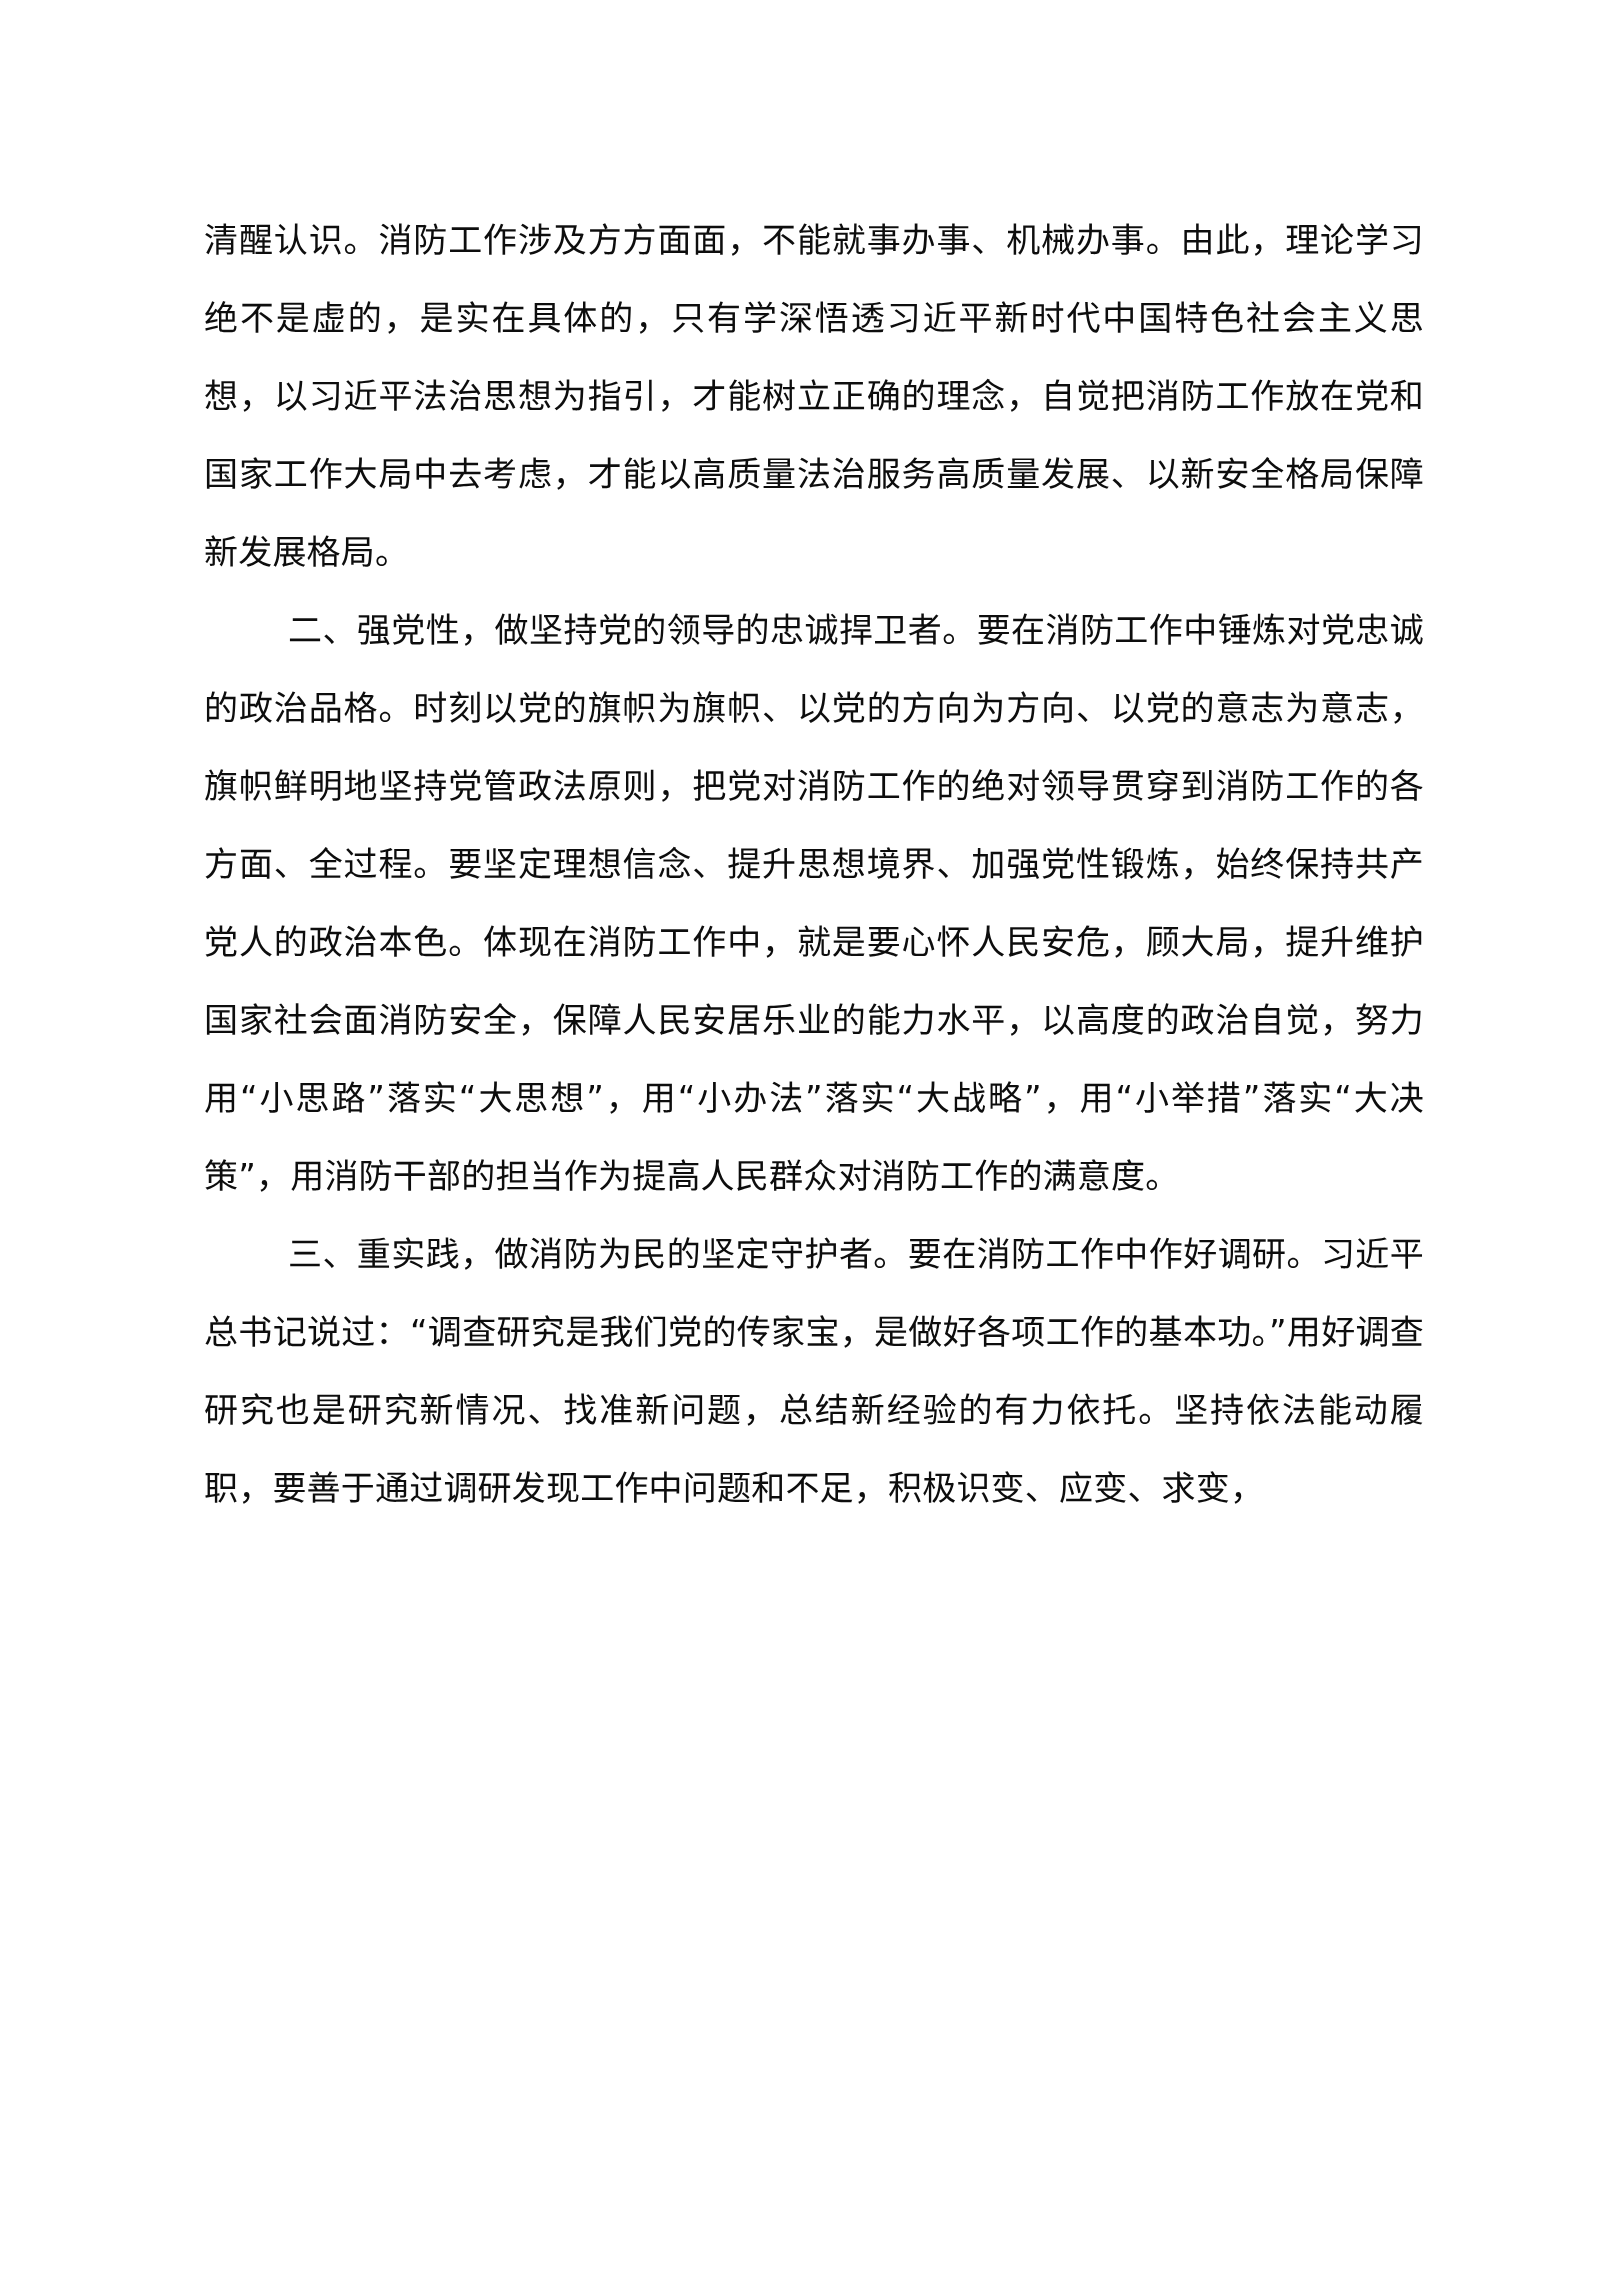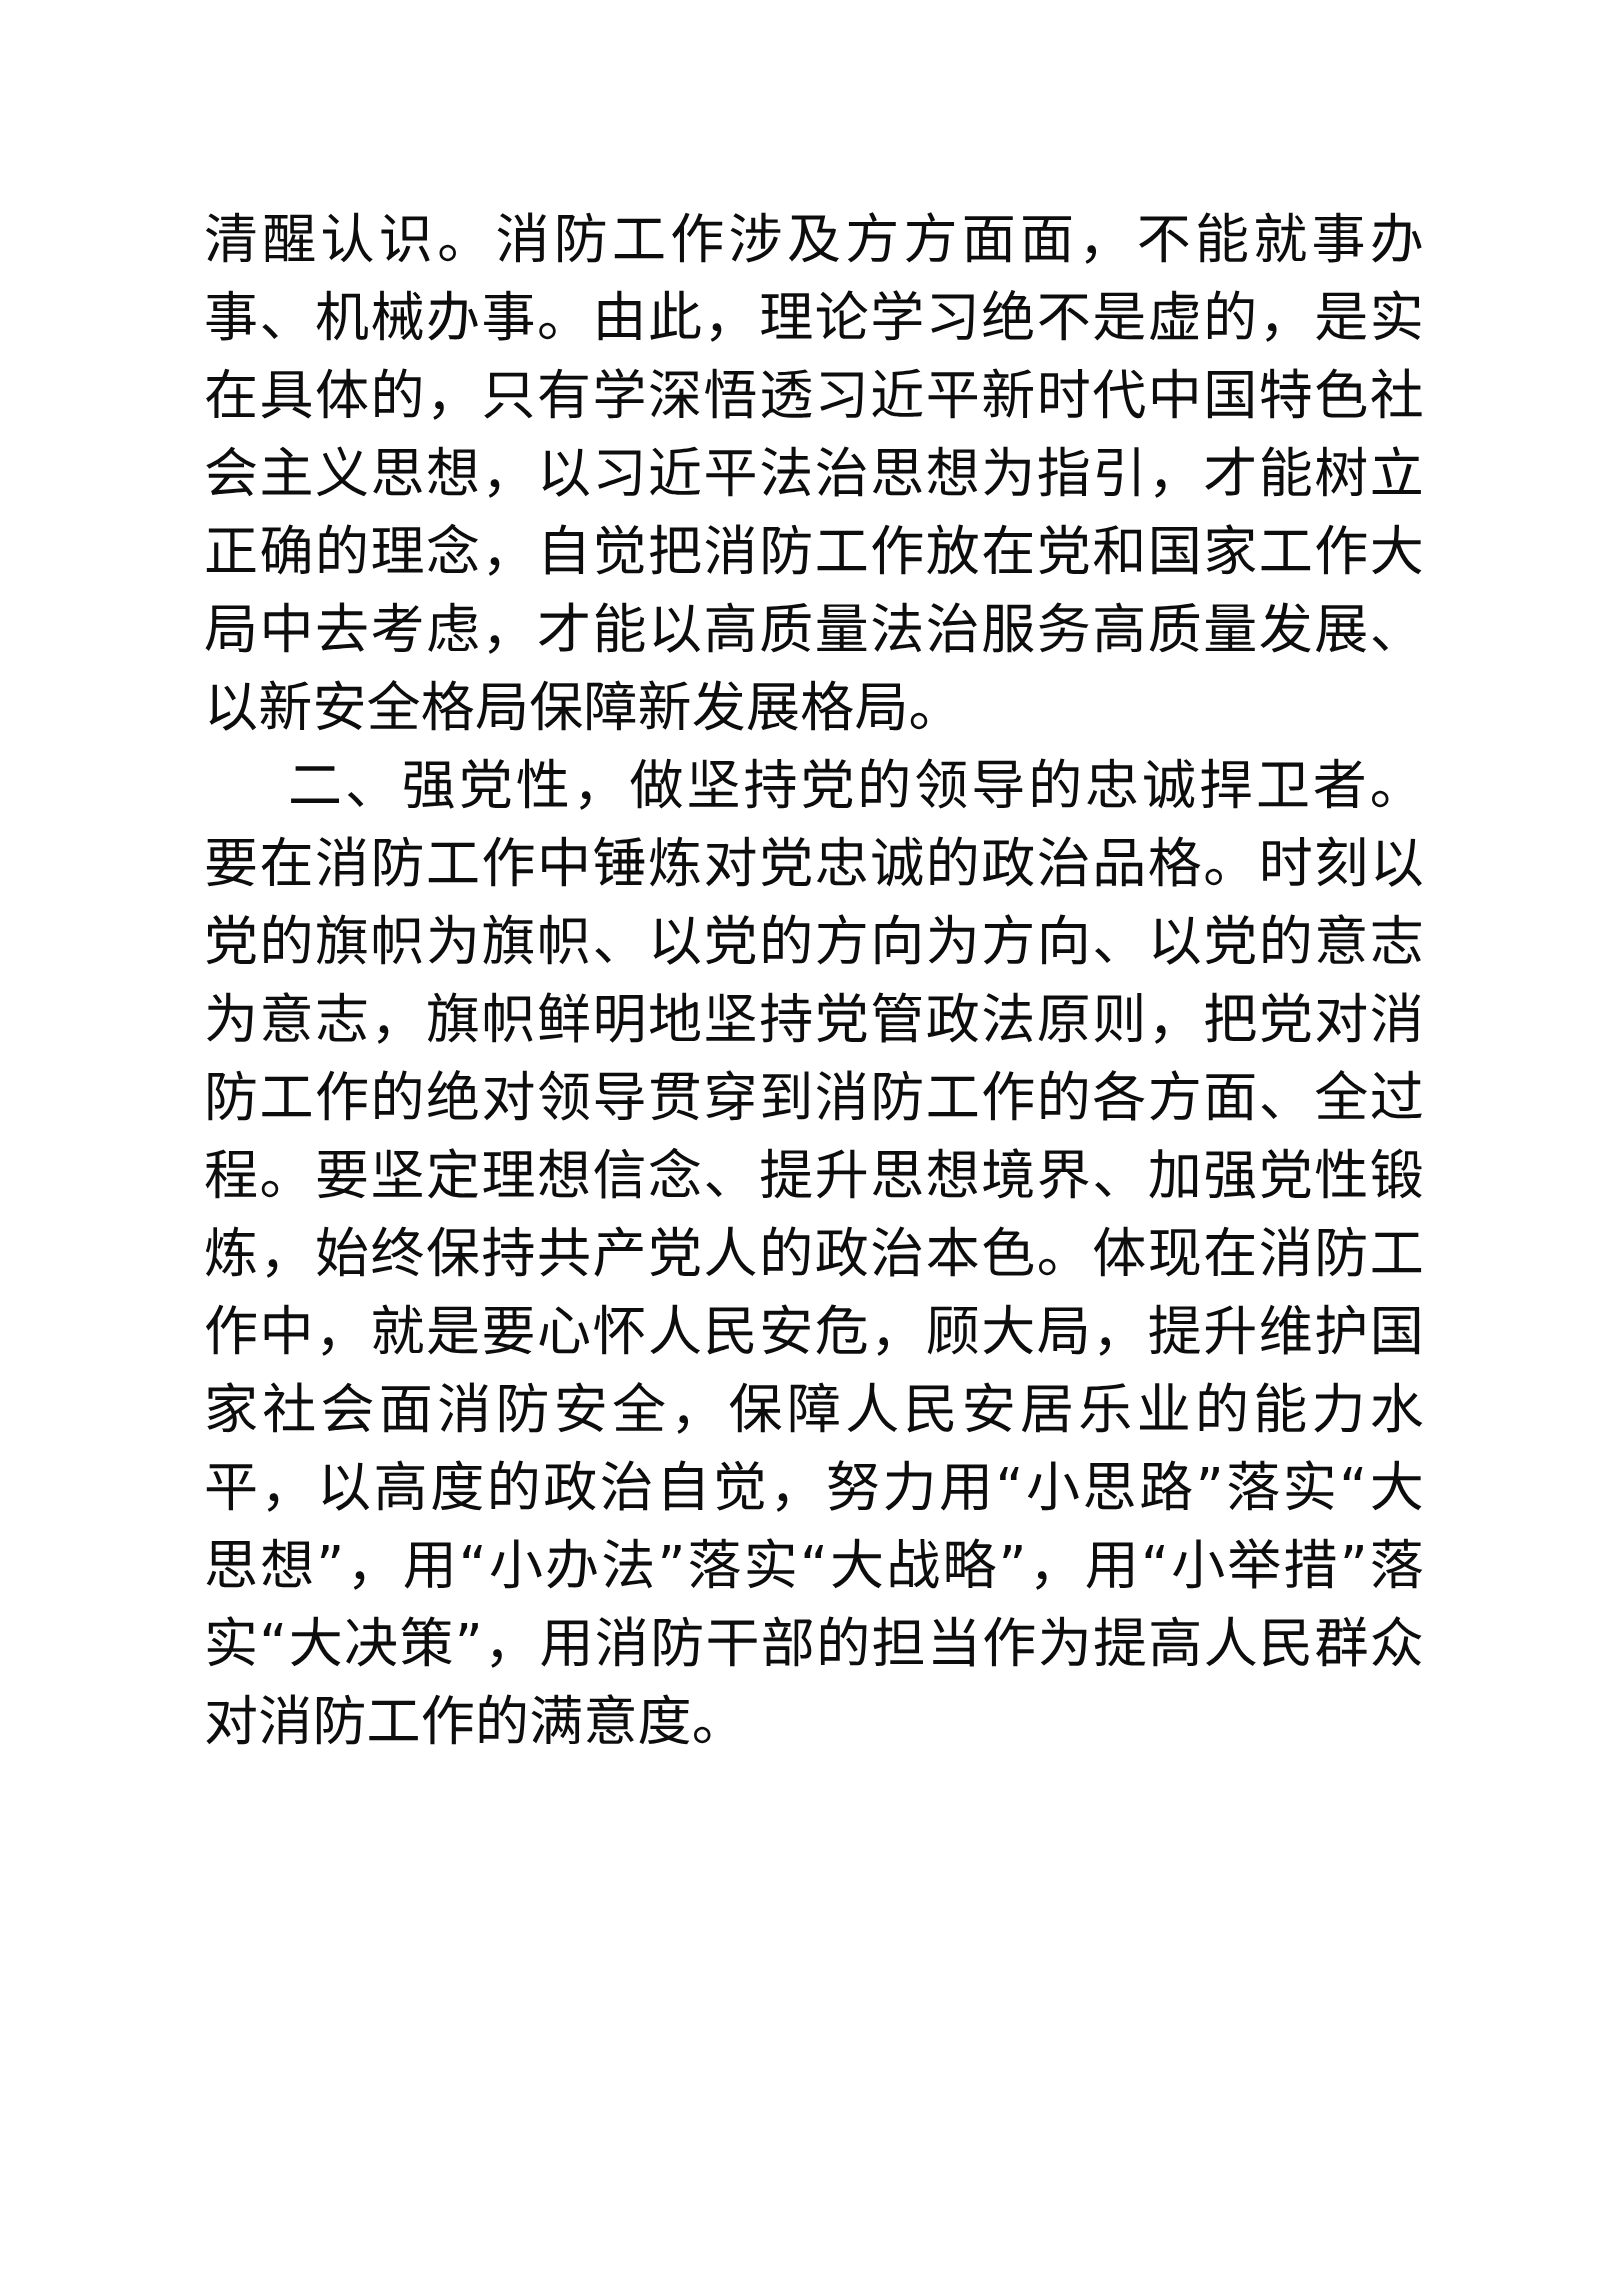--- a/index.html
+++ b/index.html
@@ -16,21 +16,21 @@
     overflow: hidden;
   }
   .content {
     position: absolute;
     left: 204px;
     top: 201px;
     width: 1220px;
   }
   .para {
     font-family: "DejaVu Sans", "Liberation Sans", sans-serif;
-    font-size: 54px;
+    font-size: 34px;
     line-height: 78px;
     color: #0d0d0d;
     text-align: justify;
     text-justify: inter-ideograph;
     margin: 0 0 0 0;
     letter-spacing: 0.2px;
   }
   .para + .para {
     margin-top: 0px;
   }
@@ -48,16 +48,19 @@
   <div class="content">
 
     <p class="para">
       <span>清醒认识。消防工作涉及方方面面，不能就事办事、机械办事。由此，理论学习绝不是虚的，是实在具体的，只有学深悟透习近平新时代中国特色社会主义思想，以习近平法治思想为指引，才能树立正确的理念，自觉把消防工作放在党和国家工作大局中去考虑，才能以高质量法治服务高质量发展、以新安全格局保障新发展格局。</span>
     </p>
 
     <p class="para indent">
       <span class="lead">二、强党性，做坚持党的领导的忠诚捍卫者。</span><span>要在消防工作中锤炼对党忠诚的政治品格。时刻以党的旗帜为旗帜、以党的方向为方向、以党的意志为意志，旗帜鲜明地坚持党管政法原则，把党对消防工作的绝对领导贯穿到消防工作的各方面、全过程。要坚定理想信念、提升思想境界、加强党性锻炼，始终保持共产党人的政治本色。体现在消防工作中，就是要心怀人民安危，顾大局，提升维护国家社会面消防安全，保障人民安居乐业的能力水平，以高度的政治自觉，努力用“小思路”落实“大思想”，用“小办法”落实“大战略”，用“小举措”落实“大决策”，用消防干部的担当作为提高人民群众对消防工作的满意度。</span>
     </p>
 
+    <p class="para indent">
+      <span class="lead">三、重实践，做消防为民的坚定守护者。</span><span>要在消防工作中作好调研。习近平总书记说过：“调查研究是我们党的传家宝，是做好各项工作的基本功。”用好调查研究也是研究新情况、找准新问题，总结新经验的有力依托。坚持依法能动履职，要善于通过调研发现工作中问题和不足，积极识变、应变、求变，</span>
+    </p>
 
   </div>
 </div>
 
 
 </body></html>

